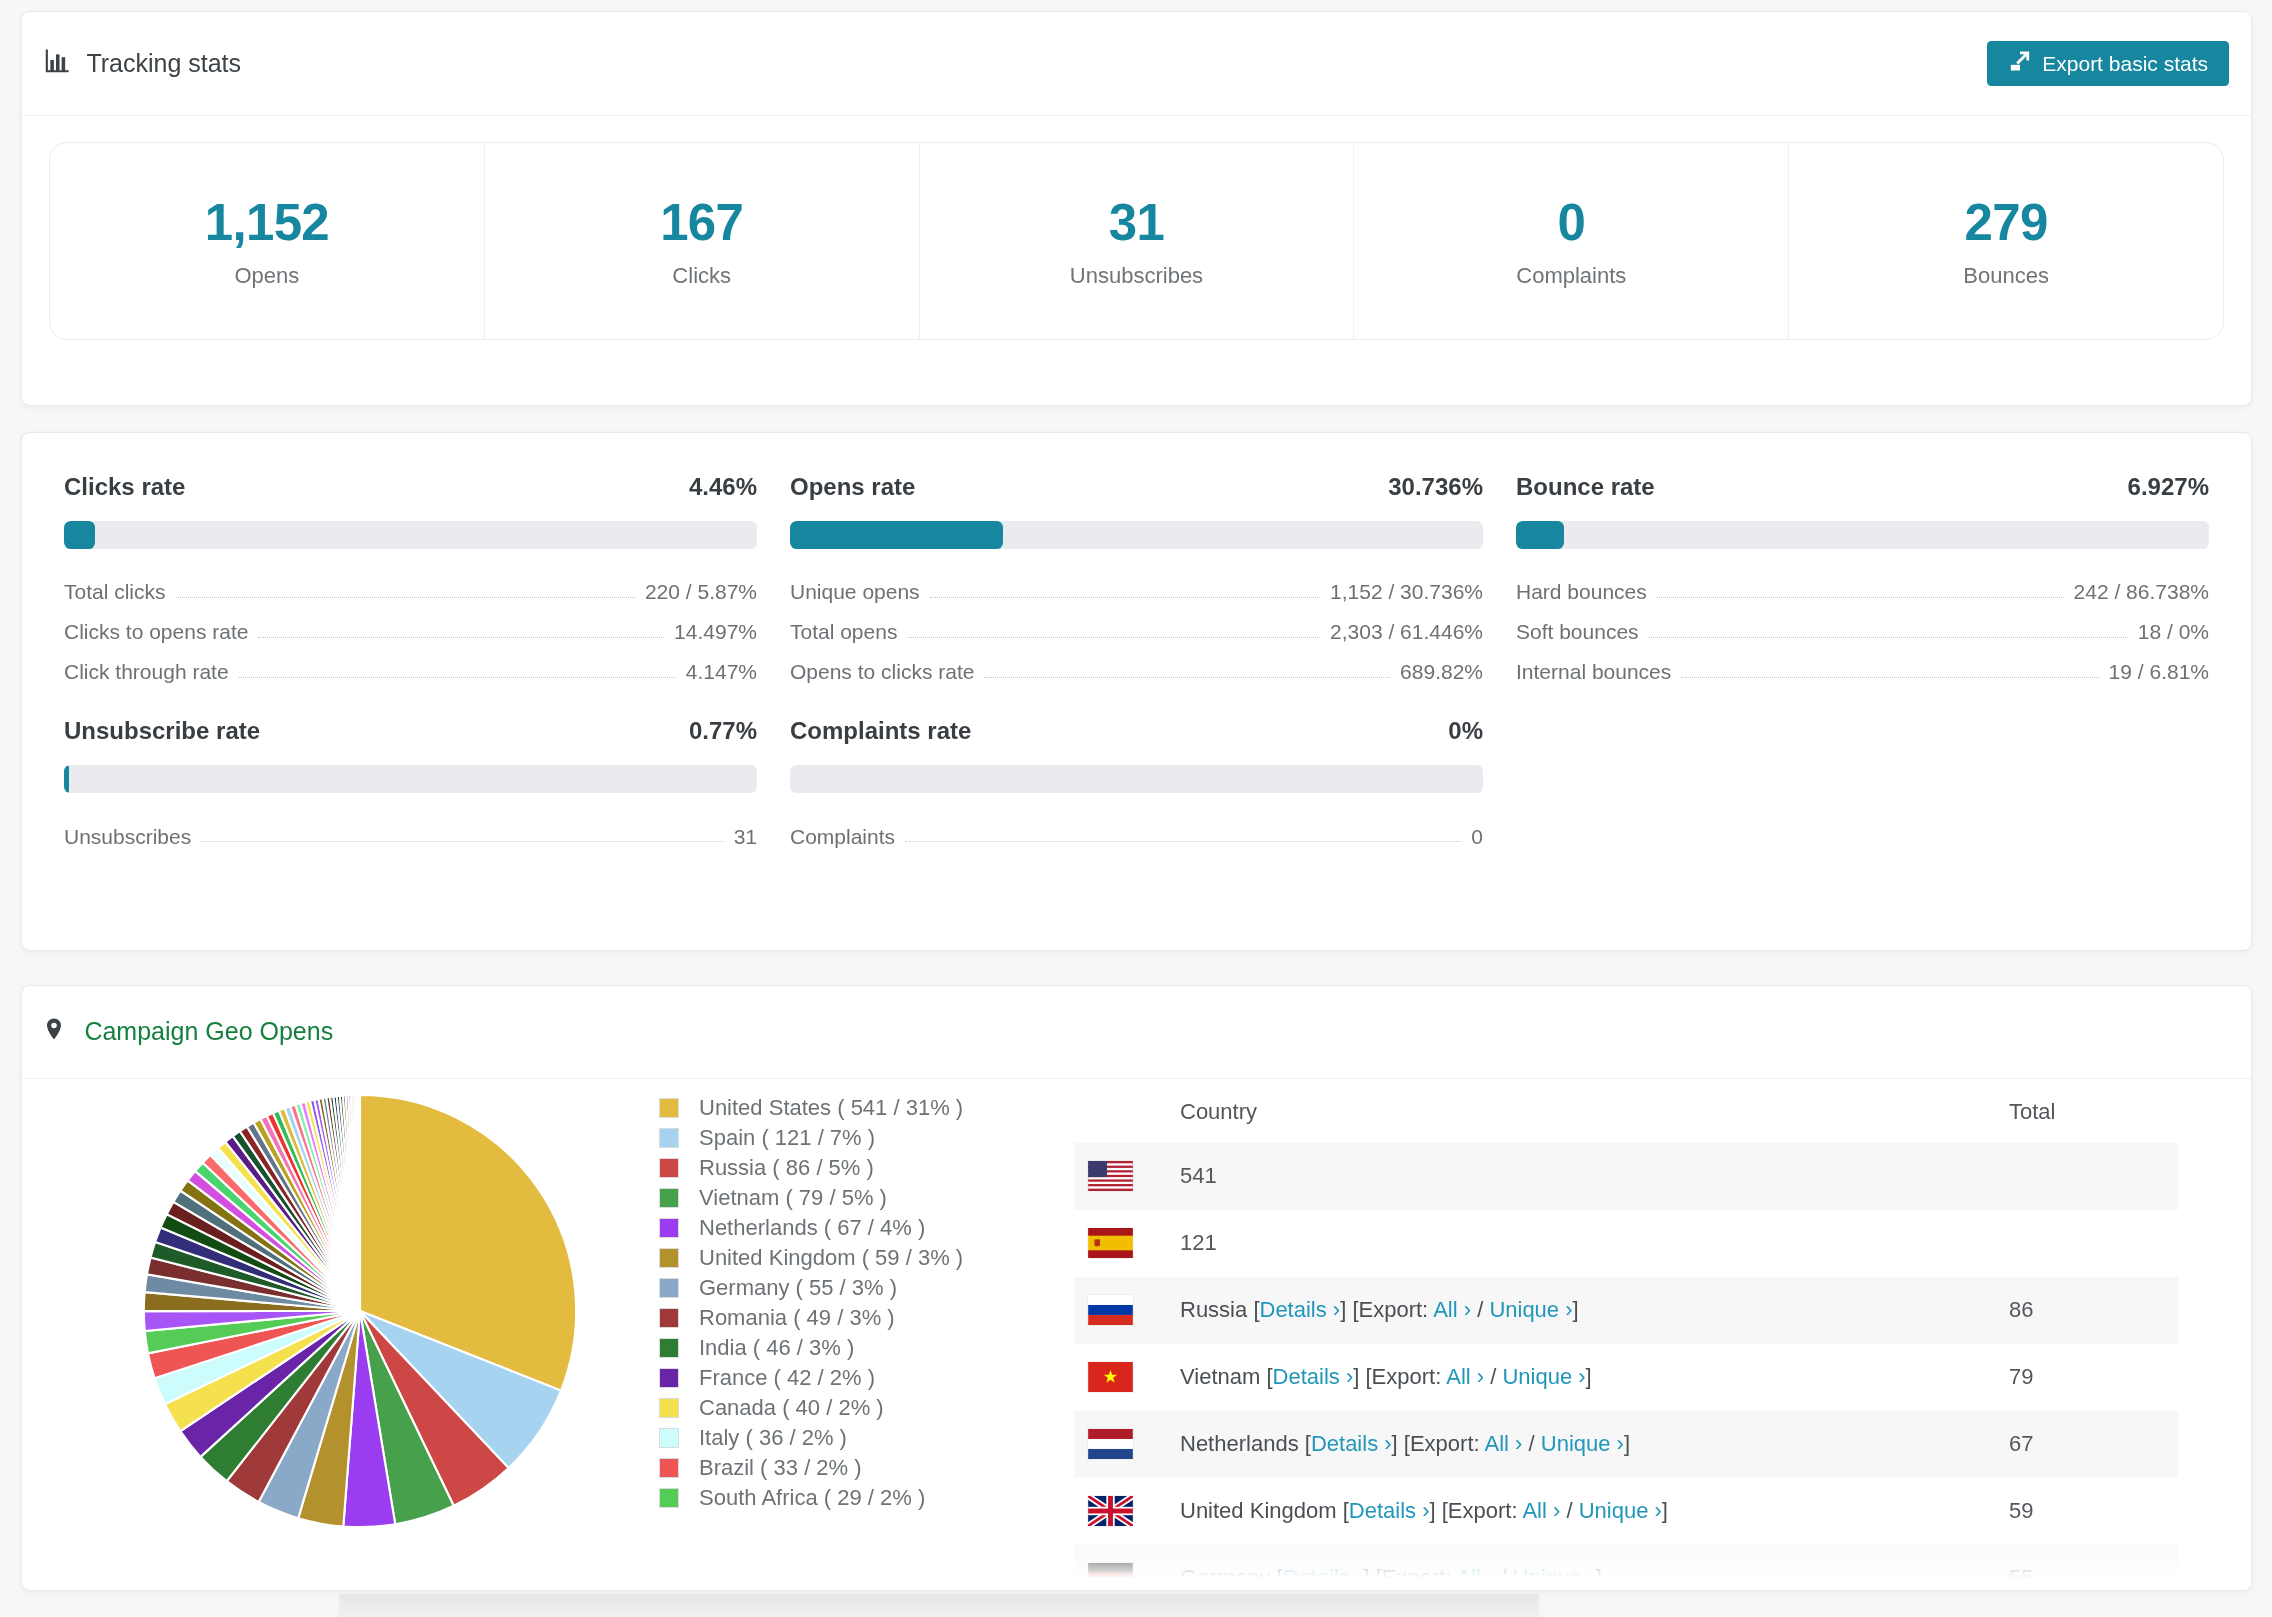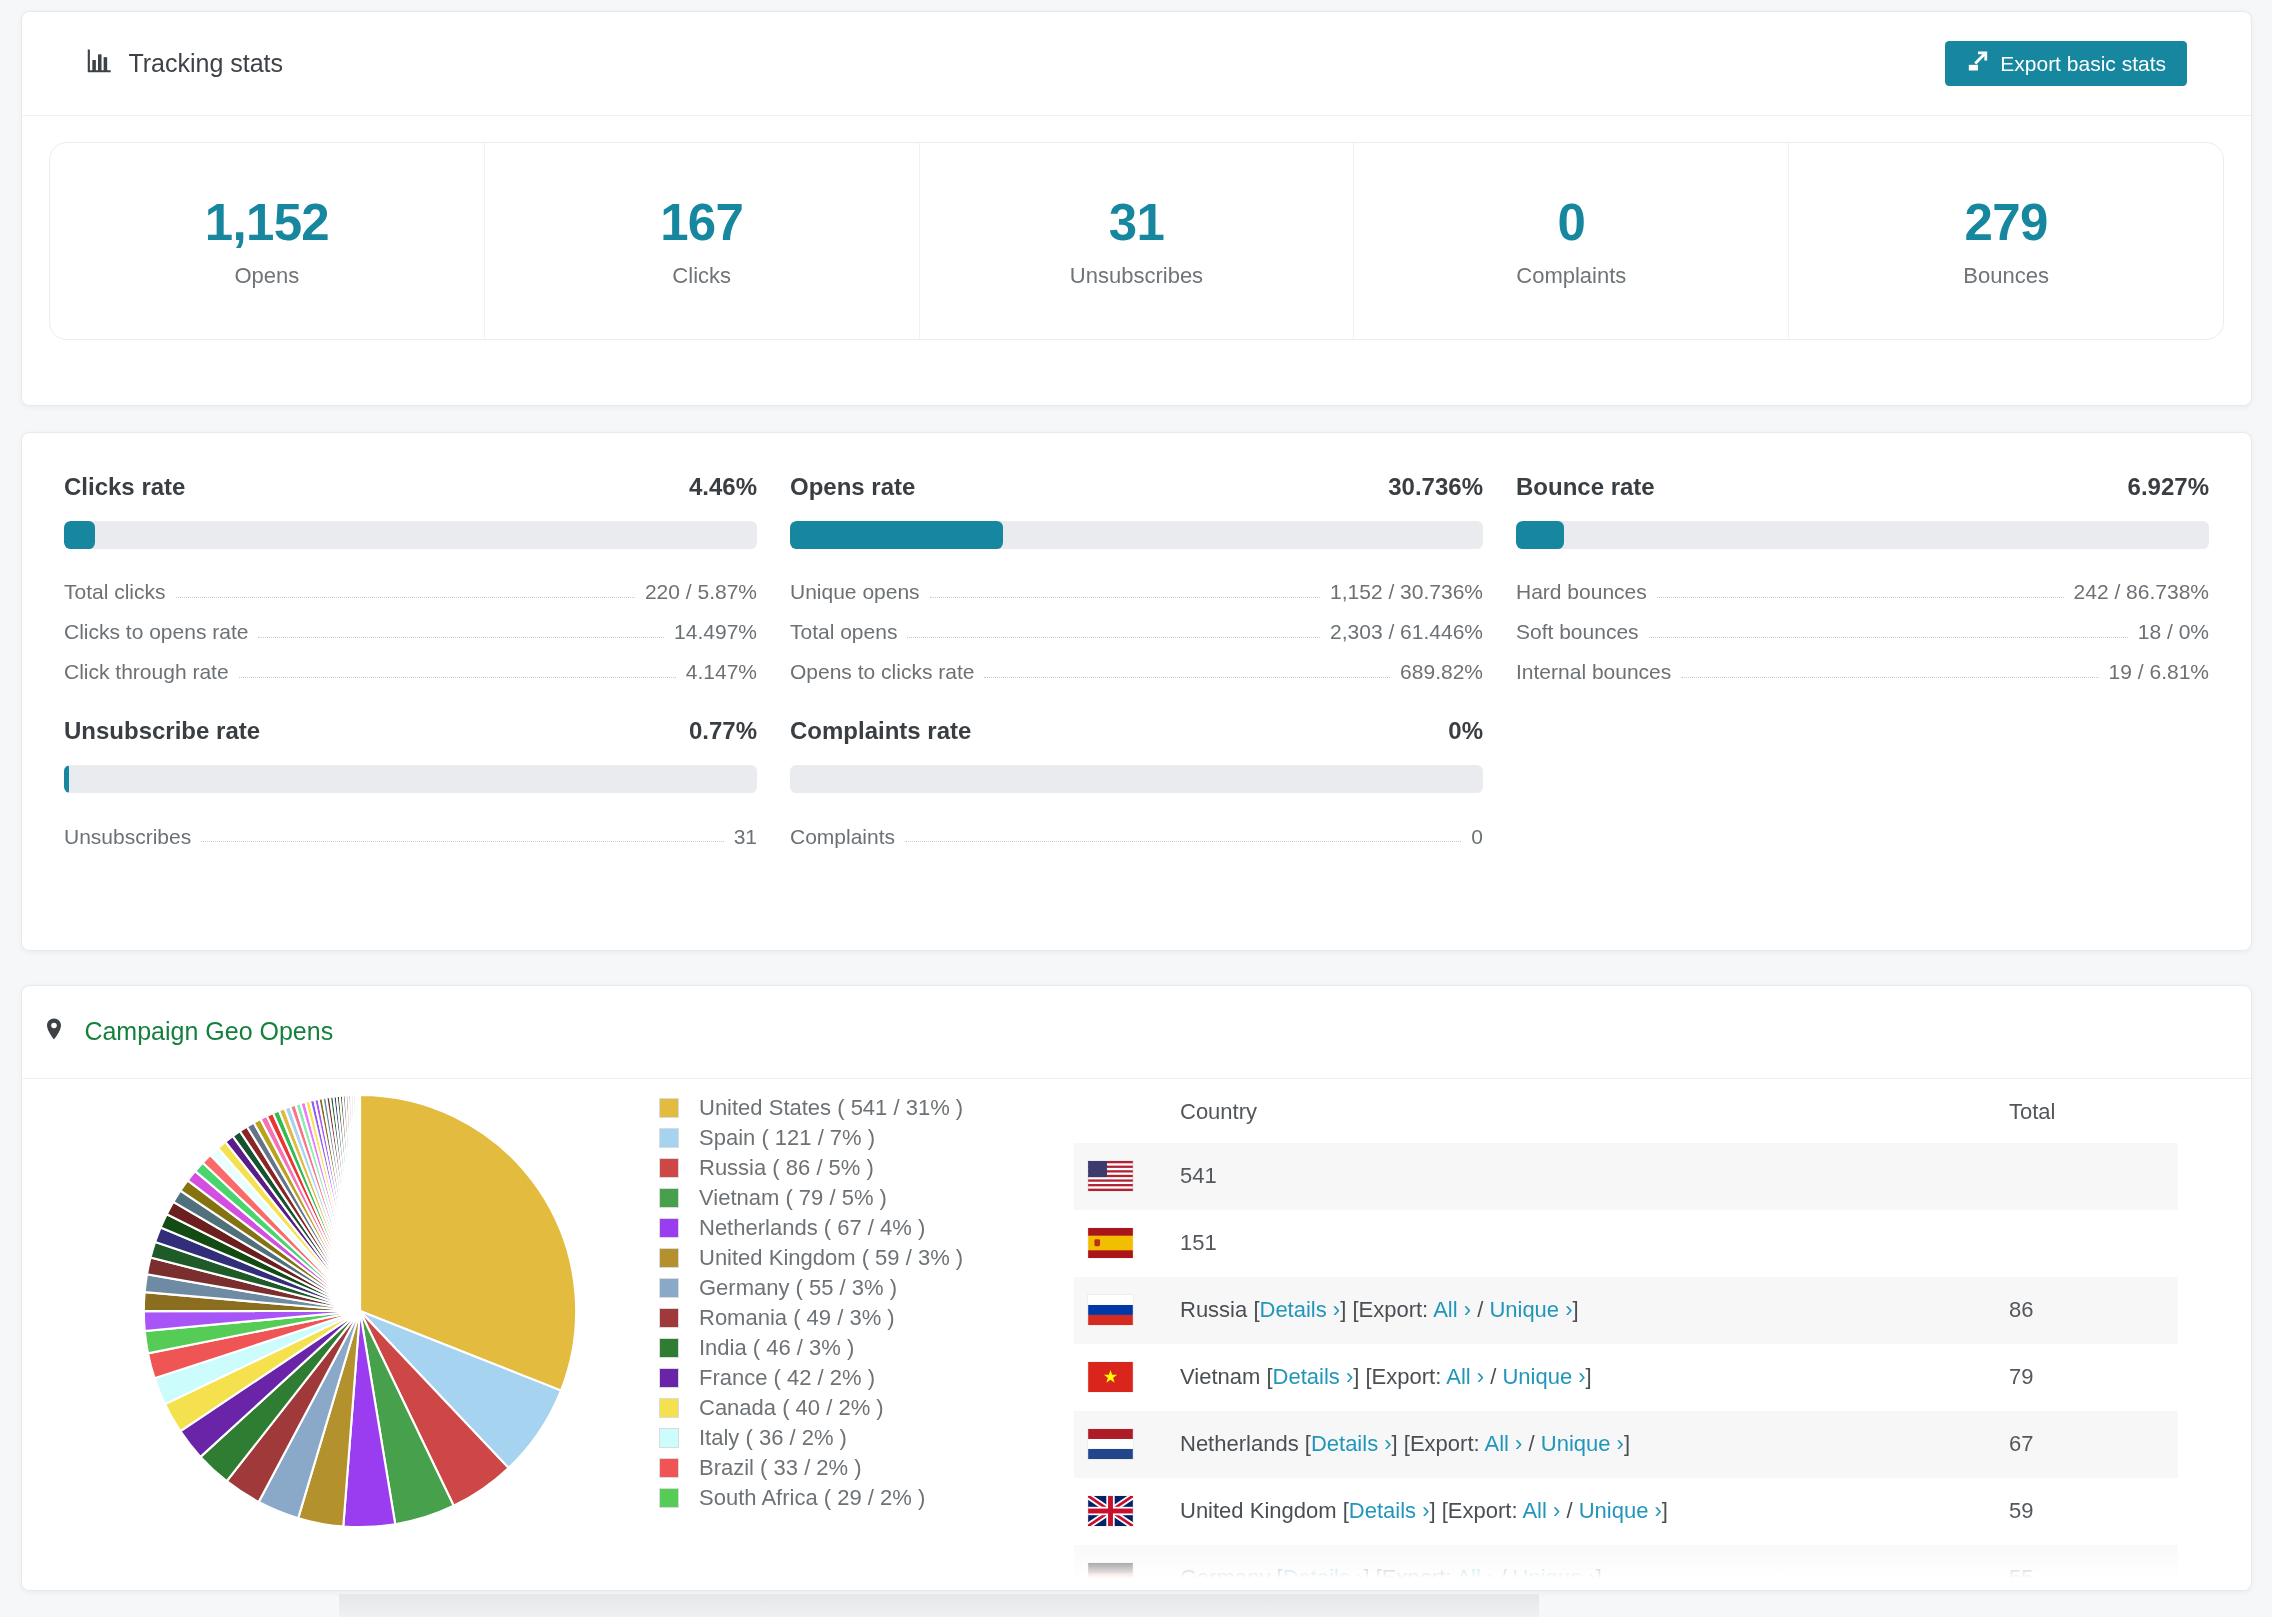--- a/index.html
+++ b/index.html
@@ -8,21 +8,21 @@
     background:#f6f7f8;
     font-family:"Liberation Sans", sans-serif;
     position:relative; overflow:hidden;
     --accent:#16879e; --link:#2196ba;
   }
   .card { background:#fff; border:1.4px solid #e7e9eb; border-radius:8.5px;
           margin:0 21px; box-shadow:0 1.4px 5.6px rgba(40,50,70,.05); }
 
   
   #card-tracking { margin-top:11.3px; height:395px; }
-  .card-header { display:flex; align-items:center; height:104px; padding:0 64px;
+  .card-header { display:flex; align-items:center; height:104px; padding:0 22px;
                  border-bottom:1.4px solid #eef0f2; }
   .card-title { display:flex; align-items:center; gap:17px; font-size:25px; color:#3d4247; }
   .export-btn { margin-left:auto; display:flex; align-items:center; gap:11.3px;
                 background:var(--accent); color:#fff; font-size:21px;
                 border:none; border-radius:4.2px; height:45px; padding:0 21px; cursor:pointer; }
   .stats-box { margin:25.4px 27px 0; height:198px; border:1.4px solid #eaecee;
                border-radius:18px; display:flex; }
   .stat { flex:1; display:flex; flex-direction:column; align-items:center;
           justify-content:center; border-right:1.4px solid #eef0f2; }
   .stat:last-child { border-right:none; }
@@ -419,21 +419,21 @@
 
   <div class="geo-tr">
     <span class="flag">
             <svg viewBox="0 0 64 43" width="45" height="30">
               <rect width="64" height="43" fill="#f1bf00"></rect>
               <rect width="64" height="11" fill="#aa151b"></rect>
               <rect y="32" width="64" height="11" fill="#aa151b"></rect>
               <rect x="9" y="16" width="8" height="10" rx="2" fill="#ad1519" opacity=".85"></rect>
             </svg>
           </span>
-    <span class="total-cell">151</span>
+    <span class="total-cell">121</span>
   </div>
 
   <div class="geo-tr striped">
     <span class="flag">
             <svg viewBox="0 0 64 43" width="45" height="30">
               <rect width="64" height="43" fill="#fff"></rect>
               <rect y="14.3" width="64" height="14.3" fill="#0039a6"></rect>
               <rect y="28.6" width="64" height="14.4" fill="#d52b1e"></rect>
             </svg>
           </span>

